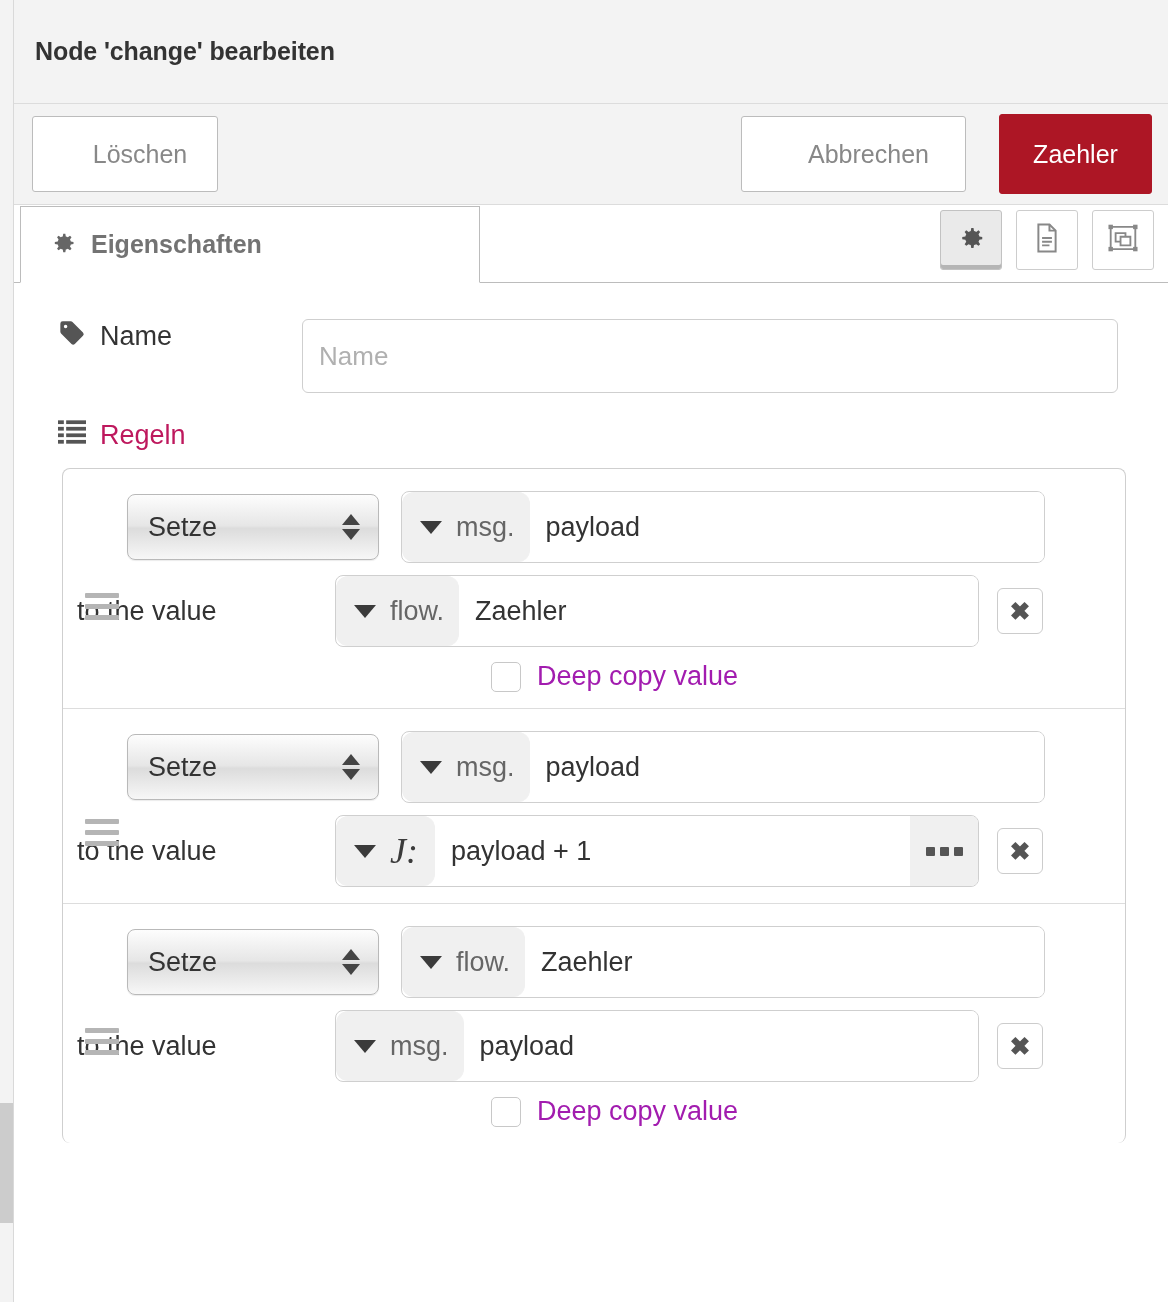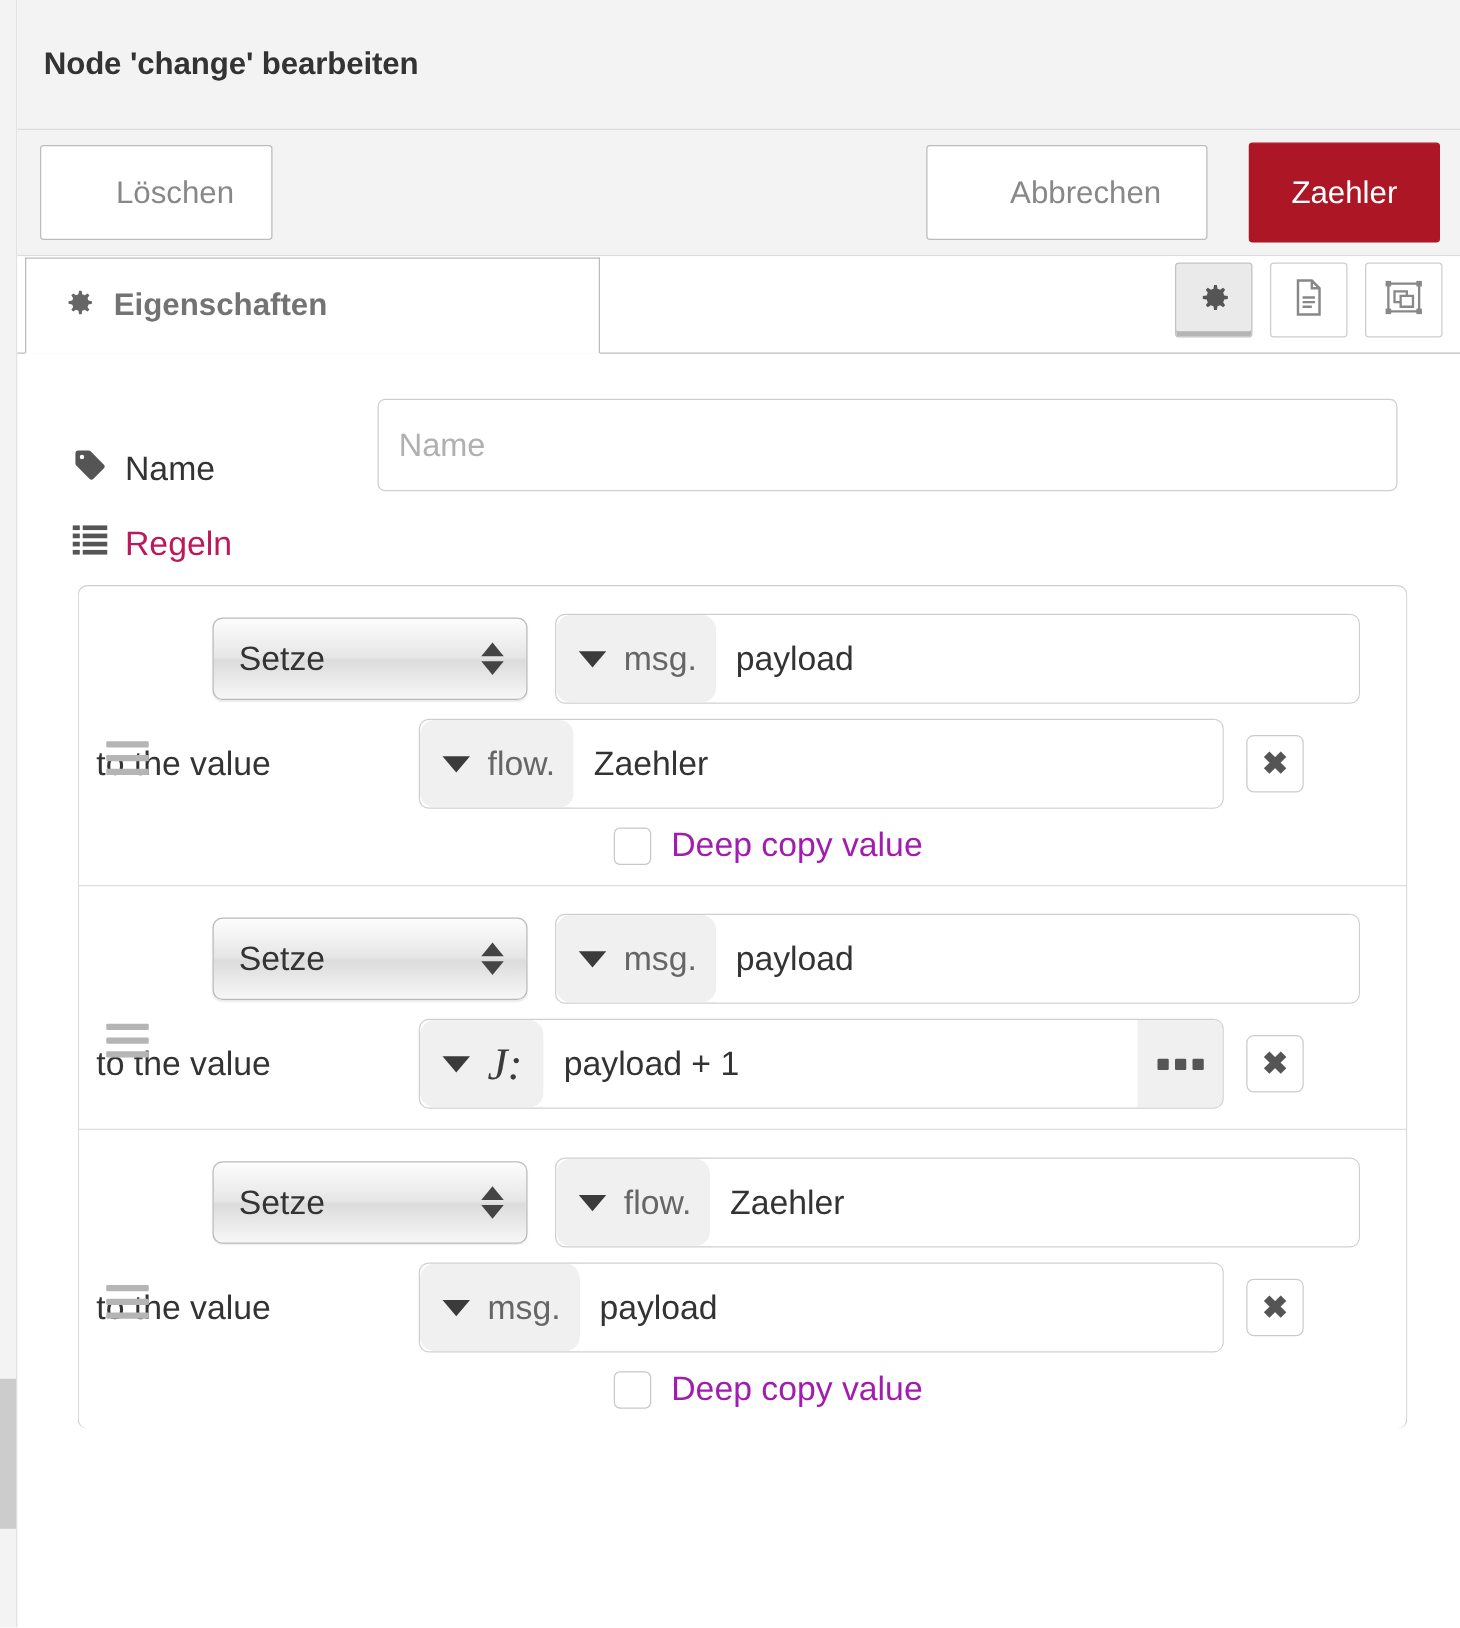--- a/index.html
+++ b/index.html
@@ -171,21 +171,21 @@
     box-shadow: inset 0 -4px 0 #b5b5b5;
   }
 
   
   .content {
     padding: 36px 0 0 0;
     position: relative;
   }
   .form-row {
     display: flex;
-    align-items: flex-end;
+    align-items: flex-start;
     padding-left: 44px;
     margin-bottom: 26px;
   }
   .form-label {
     display: flex;
     align-items: center;
     gap: 14px;
     width: 244px;
     font-size: 27px;
     color: #333333;
@@ -262,21 +262,21 @@
     padding-right: 22px;
     font-size: 27px;
     color: #333333;
     box-sizing: border-box;
   }
 
   
   .op-select {
     width: 252px;
     height: 66px;
-    margin-left: 93px;
+    margin-left: 50px;
     box-sizing: border-box;
     border: 1px solid #b9b9b9;
     border-radius: 8px;
     background: linear-gradient(to bottom, #fdfdfd 0%, #e6e6e6 48%, #dcdcdc 52%, #f7f7f7 100%);
     box-shadow: 0 1px 1px rgba(0,0,0,0.08);
     display: flex;
     align-items: center;
     padding: 0 14px 0 20px;
     font-size: 27px;
     color: #333333;

